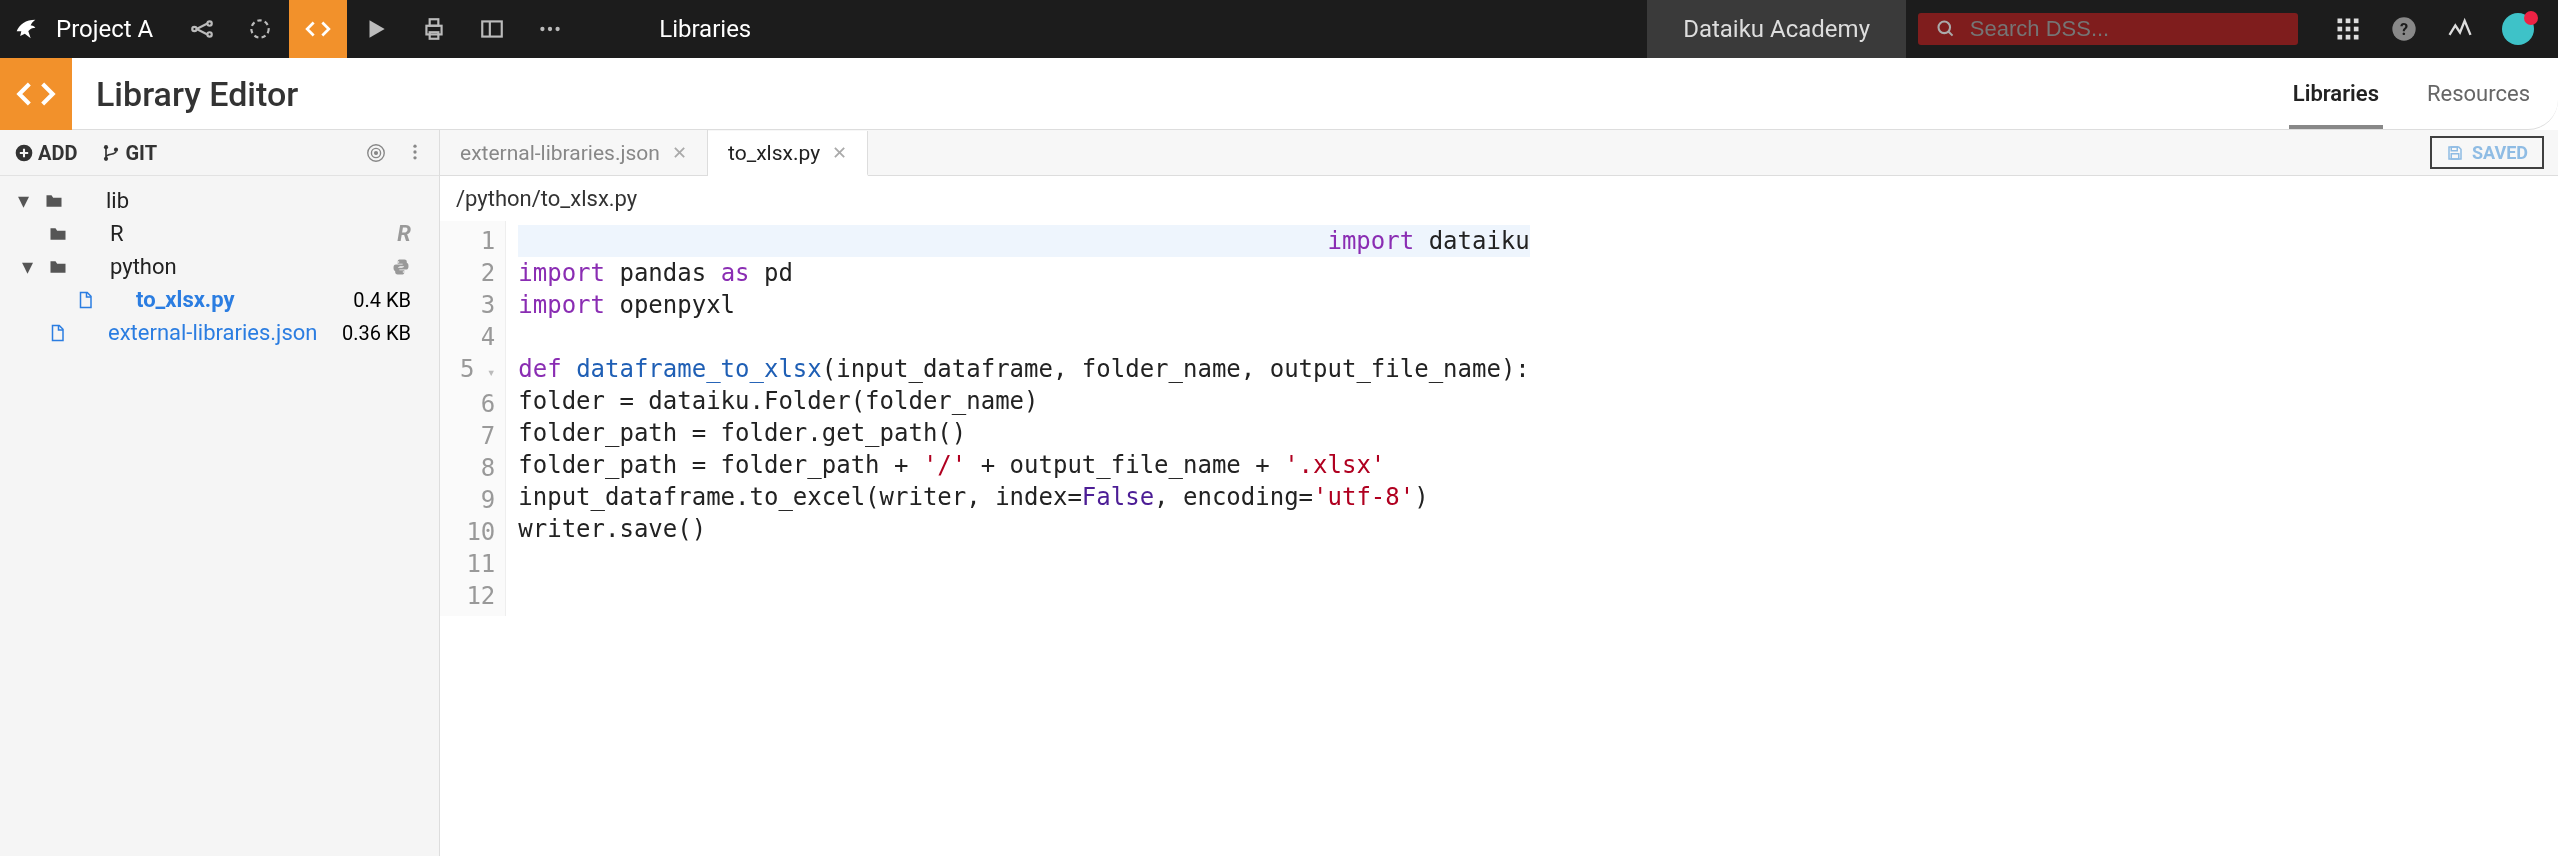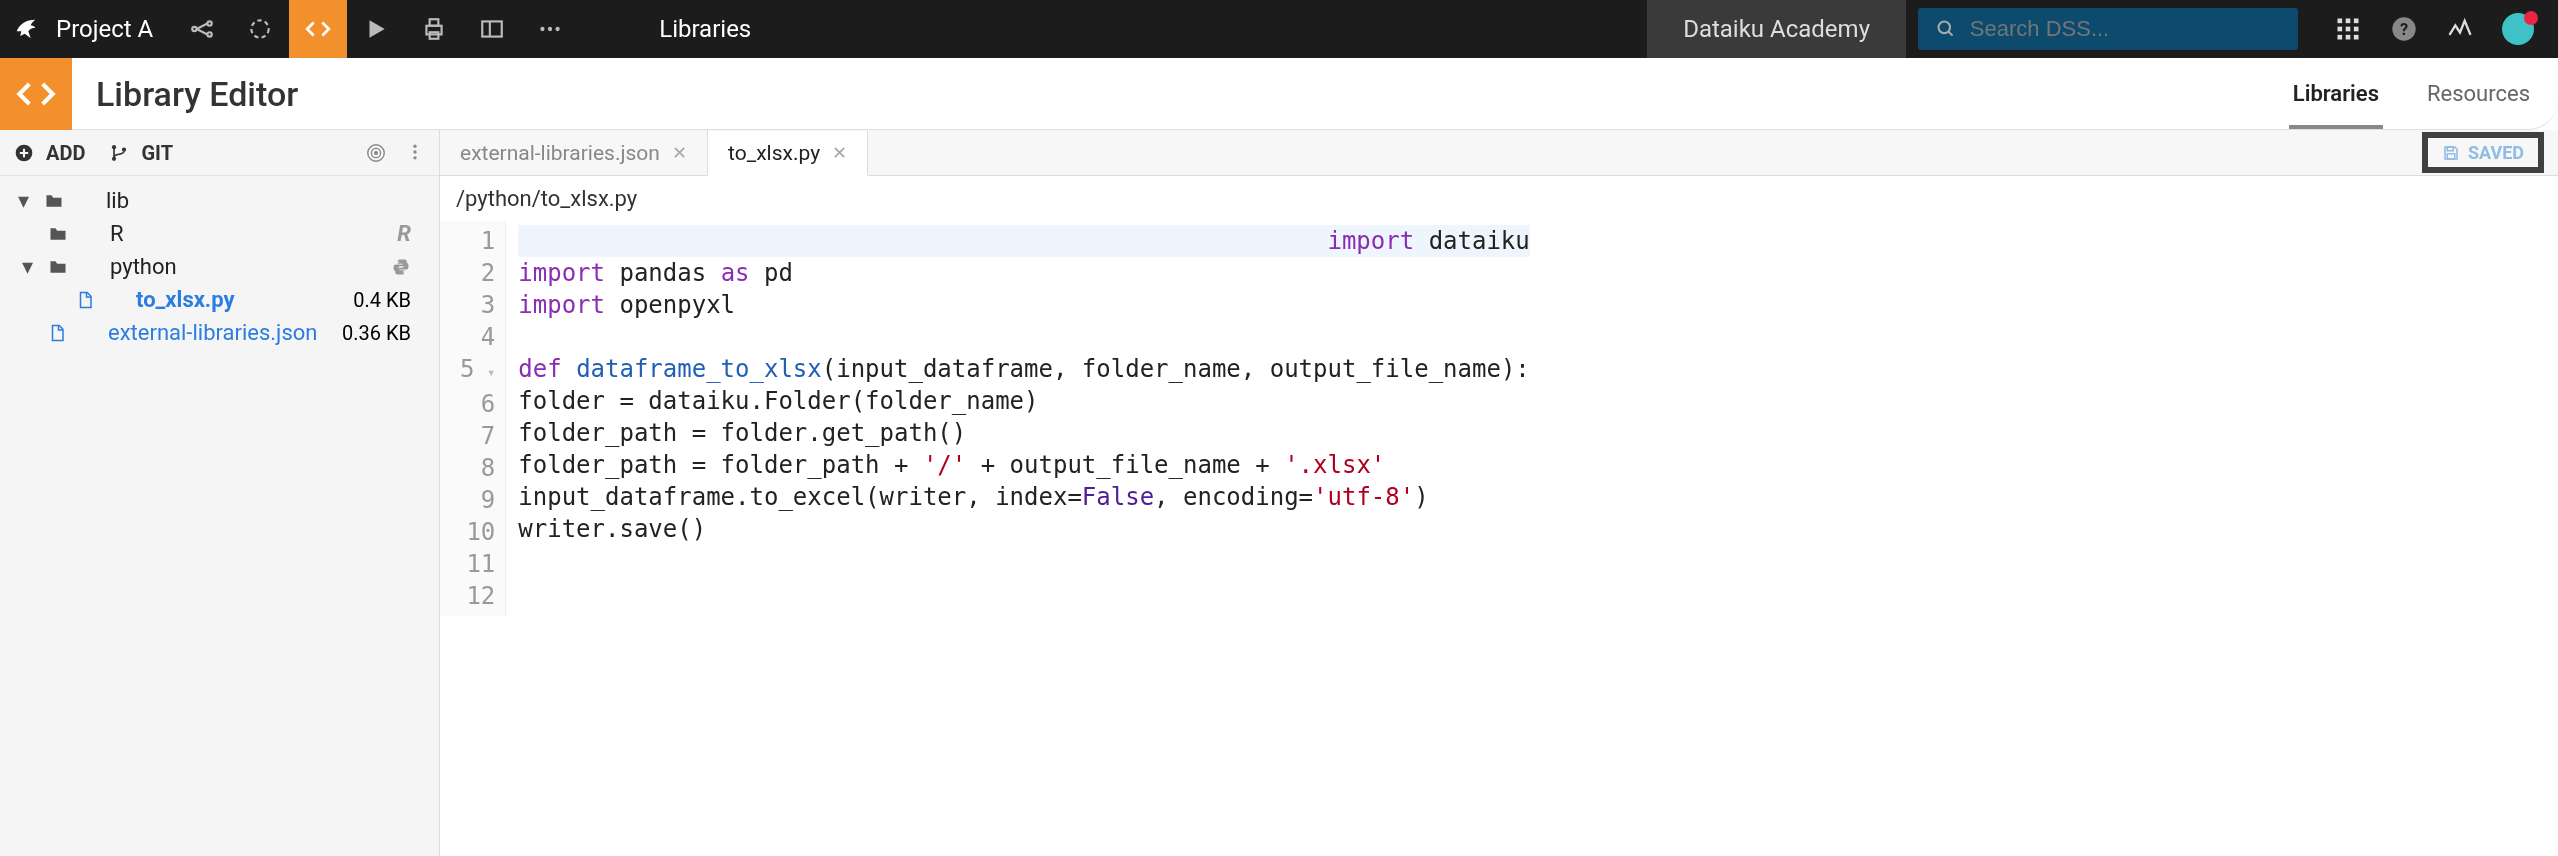--- a/index.html
+++ b/index.html
@@ -10,21 +10,21 @@
   .topbar .proj { display:flex; align-items:center; gap:16px; padding:0 20px 0 12px; background:#1c1c1c; height:100%; }
   .bird { width:28px; height:28px; }
   .top-icons { display:flex; height:100%; }
   .top-icons .tbtn { width:58px; height:58px; display:flex; align-items:center; justify-content:center; color:#bbb; }
   .top-icons .tbtn svg, .tbtn svg { width:26px; height:26px; }
   .top-icons .tbtn.active { background:#f2912b; color:#fff; }
   .top-tab { flex:0 0 auto; padding:0 80px; font-size:24px; color:#fff; display:flex; align-items:center; height:100%; position:relative;}
   .top-tab.active::after{content:'';position:absolute;bottom:-8px;left:50%;transform:translateX(-50%);border:8px solid transparent;border-top-color:#1c1c1c;}
   .top-tab.secondary { background:#3a3a3a; color:#ddd; padding:16px 36px;}
   .spacer { flex:1; }
-  .search { display:flex; align-items:center; background:#0c4a6e; border-radius:3px; margin:0 12px; height:42px; padding:0 18px; gap:14px; color:#aaa; min-width:380px;}
+  .search { display:flex; align-items:center; background:#7f1d1d; border-radius:3px; margin:0 12px; height:32px; padding:0 18px; gap:14px; color:#aaa; min-width:380px;}
   .search input { background:transparent; border:none; outline:none; color:#aaa; font-size:22px; width:100%;}
   .right-icons { display:flex; align-items:center; gap:28px; padding:0 24px;}
   .right-icons .ic { width:28px; height:28px; color:#ddd; display:flex; align-items:center; justify-content:center;}
   .avatar { width:32px; height:32px; border-radius:50%; background:#3ec2c8; position:relative;}
   .avatar::after{content:'';position:absolute;top:-2px;right:-4px;width:14px;height:14px;border-radius:50%;background:#e24;}
   
   
   .subhead { display:flex; align-items:center; height:72px; border-bottom:1px solid #ddd;border-radius:30px; }
   .subhead .badge { width:72px; height:72px; background:#f2912b; display:flex; align-items:center; justify-content:center; color:#fff;}
   .subhead .title { font-size:34px; font-weight:500; padding-left:24px; color:#333;}
@@ -32,42 +32,42 @@
   .subtabs .st { font-size:22px; color:#666; height:100%; display:flex; align-items:center; position:relative;}
   .subtabs .st.active { color:#222; font-weight:600;}
   .subtabs .st.active::after{content:'';position:absolute;bottom:0;left:-4px;right:-4px;height:4px;background:#888;}
   
   
   .main { display:flex; }
   
   
   .sidebar { width:440px; background:#f5f5f5; border-right:1px solid #ddd; min-height:726px;}
   .sb-toolbar { display:flex; align-items:center; height:46px; padding:0 14px; gap:24px; border-bottom:1px solid #e2e2e2;}
-  .sb-toolbar .add, .sb-toolbar .git { display:flex; align-items:center; gap:12px; font-weight:700; font-size:20px; color:#333;}
+  .sb-toolbar .add, .sb-toolbar .git { display:flex; align-items:center; gap:4px; font-weight:700; font-size:20px; color:#333;}
   .sb-toolbar .right { margin-left:auto; display:flex; gap:18px; color:#888;}
   .tree { padding:8px 0; font-size:22px;}
   .node { display:flex; align-items:center; padding:4px 18px; gap:10px;}
   .node .caret { width:16px; display:inline-block; color:#555;}
   .node .fico { color:#555;}
   .node.selected .name { color:#2b7de1; font-weight:700;}
   .node .name { flex:1;margin-left:32px; }
   .node .meta { color:#000000; font-size:20px; padding-right:10px;}
   .node.link .name { color:#2b7de1;}
   .node.link .fico { color:#2b7de1;}
   .node.depth1 { padding-left:48px;}
   .node.depth2 { padding-left:76px;}
   .lang-ico { margin-left:auto; margin-right:10px; color:#999;}
   
   
   .editor { flex:1; display:flex; flex-direction:column;}
   .etabs { display:flex; height:46px; border-bottom:1px solid #ddd; align-items:stretch; background:#f7f7f7;}
   .etab { display:flex; align-items:center; gap:12px; padding:0 20px; font-size:21px; color:#888; border-right:1px solid #ddd;}
   .etab.active { background:#fff; color:#222; border-bottom:2px solid #fff; position:relative; top:1px;}
   .etab .close { font-size:18px; color:#aaa;}
-  .saved { margin-left:auto; margin-right:14px; align-self:center; border:6px solid #404040; color:#8fbce4; padding:4px 14px; font-size:18px; font-weight:700; display:flex; gap:8px; align-items:center;}
+  .saved { margin-left:auto; margin-right:14px; align-self:center; border:2px solid #404040; color:#8fbce4; padding:4px 14px; font-size:18px; font-weight:700; display:flex; gap:8px; align-items:center;}
   .crumb { padding:10px 16px; font-size:22px; color:#333;}
   .code { display:flex; font-family:ui-monospace,Menlo,Consolas,monospace; font-size:24px; line-height:32px;}
   .gutter { background:#fafafa; border-right:1px solid #eee; color:#999; text-align:right; padding:4px 10px 4px 20px; user-select:none;}
   .gutter .fold { color:#bbb; font-size:14px; padding-left:4px;}
   .src { padding:4px 12px; }
   .src .line.hl { background:#eef5fd;text-align:right; }
   .kw { color:#8a2db3; }
   .fn { color:#1f5fb5; }
   .str { color:#b00020; }
   .val { color:#4c1d95; }

